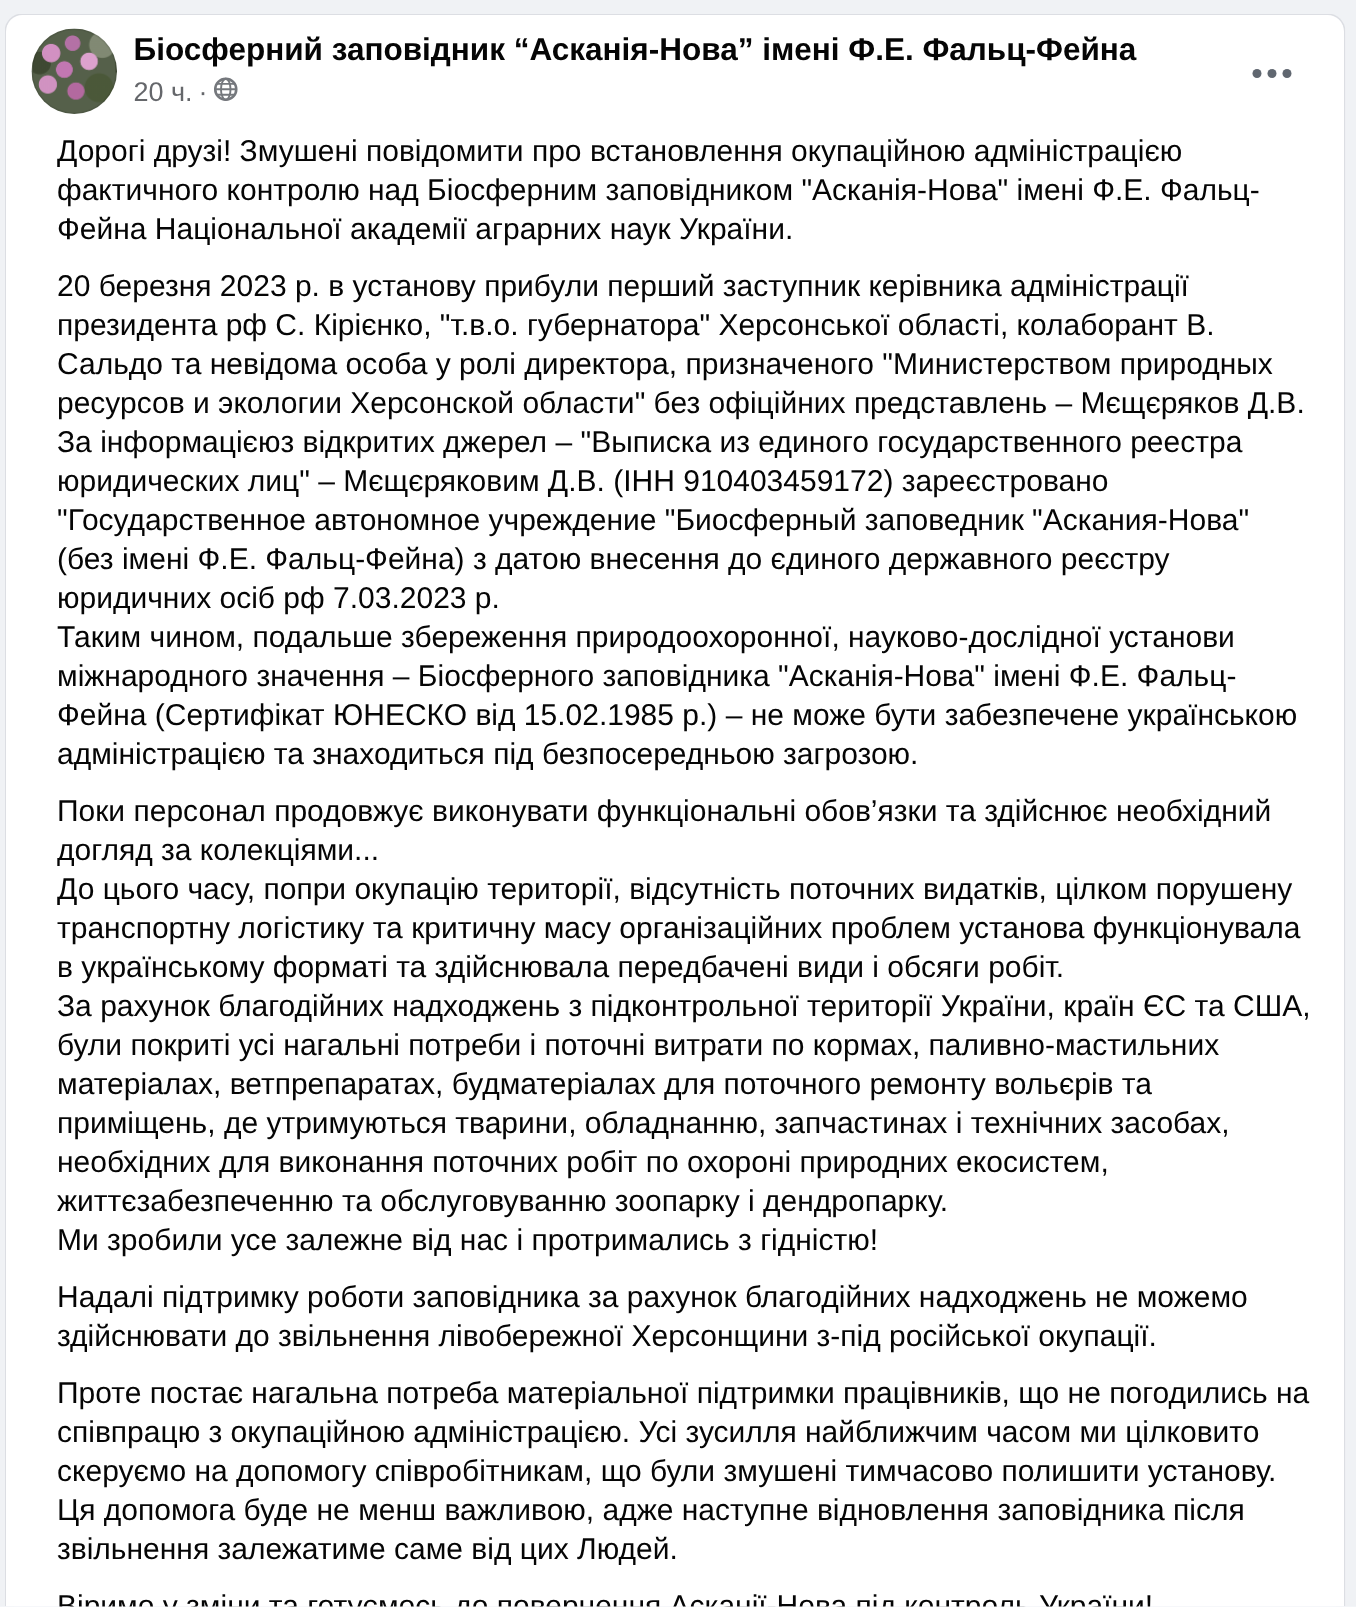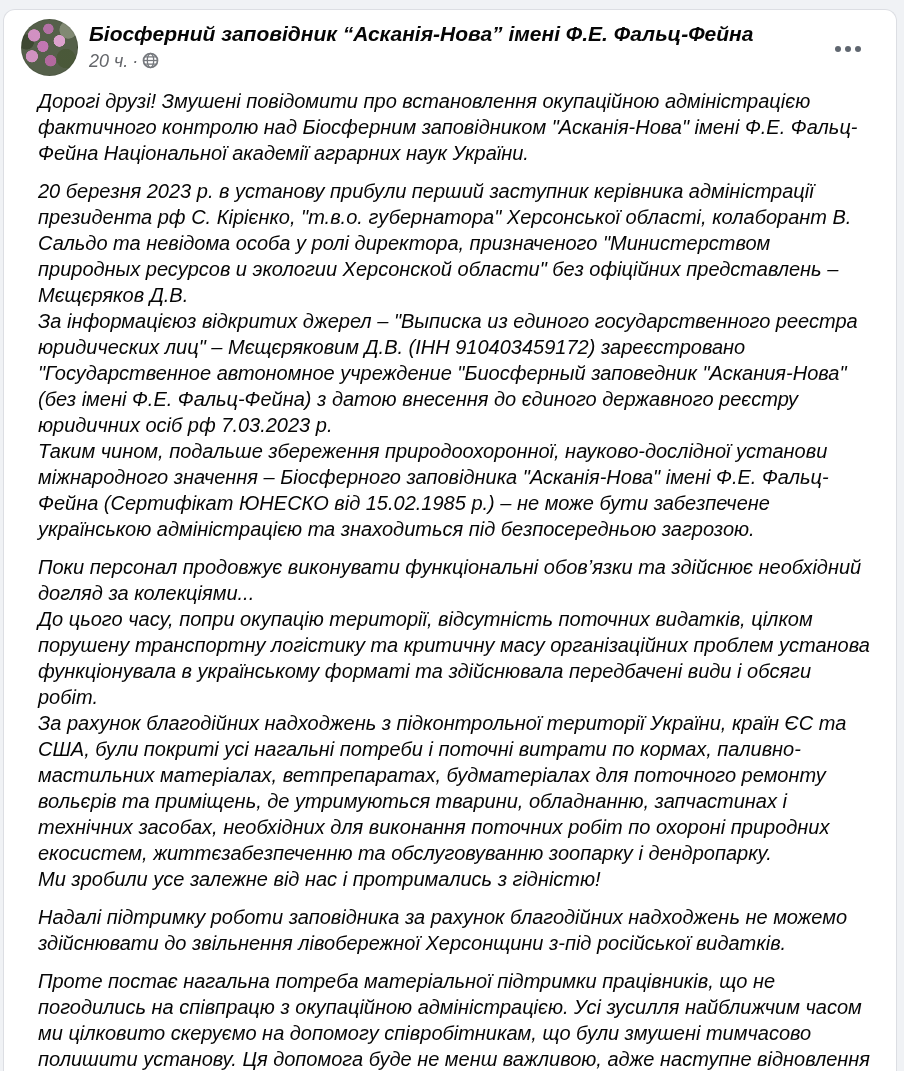--- a/index.html
+++ b/index.html
@@ -12,21 +12,20 @@
   }
   .page { width: 904px; height: 1071px; position: relative; }
   .card {
     position: absolute;
     left: 3px; top: 9px;
     width: 894px; height: 1062px;
     background: #ffffff;
     border: 1px solid #dcdee3;
     border-bottom: none;
     border-radius: 12px 12px 0 0;
-    font-style: italic;
   }
   
   .post-header {
     display: flex;
     align-items: flex-start;
     padding: 9px 14px 0 17px;
   }
   .avatar {
     width: 57px; height: 57px;
     border-radius: 50%;
@@ -49,21 +48,20 @@
   .page-name {
     font-size: 21px;
     font-weight: 700;
     color: #050505;
     line-height: 1.25;
     cursor: pointer;
     white-space: nowrap;
   }
   .meta-row {
     display: flex;
-    align-items: center;
     gap: 4px;
     margin-top: 5px;
     font-size: 18px;
     color: #65676b;
     line-height: 1;
   }
   .meta-row .timestamp { cursor: pointer; }
   .globe { width: 17px; height: 17px; display: inline-block; margin-top: -1px; }
   .menu-button {
     flex: 0 0 auto;
@@ -123,19 +121,19 @@
 
     <div class="post-body">
       <p class="post-paragraph">Дорогі друзі! Змушені повідомити про встановлення окупаційною адміністрацією фактичного контролю над Біосферним заповідником "Асканія-Нова" імені Ф.Е. Фальц-Фейна Національної академії аграрних наук України.</p>
       <p class="post-paragraph">20 березня 2023 р. в установу прибули перший заступник керівника адміністрації президента рф С. Кірієнко, "т.в.о. губернатора" Херсонської області, колаборант В. Сальдо та невідома особа у ролі директора, призначеного "Министерством природных ресурсов и экологии Херсонской области" без офіційних представлень – Мєщєряков Д.В.
 За інформацієюз відкритих джерел – "Выписка из единого государственного реестра юридических лиц" – Мєщєряковим Д.В. (ІНН 910403459172) зареєстровано "Государственное автономное учреждение "Биосферный заповедник "Аскания-Нова" (без імені Ф.Е. Фальц-Фейна) з датою внесення до єдиного державного реєстру юридичних осіб рф 7.03.2023 р.
 Таким чином, подальше збереження природоохоронної, науково-дослідної установи міжнародного значення – Біосферного заповідника "Асканія-Нова" імені Ф.Е. Фальц-Фейна (Сертифікат ЮНЕСКО від 15.02.1985 р.) – не може бути забезпечене українською адміністрацією та знаходиться під безпосередньою загрозою.</p>
       <p class="post-paragraph">Поки персонал продовжує виконувати функціональні обов’язки та здійснює необхідний догляд за колекціями...
 До цього часу, попри окупацію території, відсутність поточних видатків, цілком порушену транспортну логістику та критичну масу організаційних проблем установа функціонувала в українському форматі та здійснювала передбачені види і обсяги робіт.
 За рахунок благодійних надходжень з підконтрольної території України, країн ЄС та США, були покриті усі нагальні потреби і поточні витрати по кормах, паливно-мастильних матеріалах, ветпрепаратах, будматеріалах для поточного ремонту вольєрів та приміщень, де утримуються тварини, обладнанню, запчастинах і технічних засобах, необхідних для виконання поточних робіт по охороні природних екосистем, життєзабезпеченню та обслуговуванню зоопарку і дендропарку.
 Ми зробили усе залежне від нас і протримались з гідністю!</p>
-      <p class="post-paragraph">Надалі підтримку роботи заповідника за рахунок благодійних надходжень не можемо здійснювати до звільнення лівобережної Херсонщини з-під російської видатків.</p>
+      <p class="post-paragraph">Надалі підтримку роботи заповідника за рахунок благодійних надходжень не можемо здійснювати до звільнення лівобережної Херсонщини з-під російської окупації.</p>
       <p class="post-paragraph">Проте постає нагальна потреба матеріальної підтримки працівників, що не погодились на співпрацю з окупаційною адміністрацією. Усі зусилля найближчим часом ми цілковито скеруємо на допомогу співробітникам, що були змушені тимчасово полишити установу. Ця допомога буде не менш важливою, адже наступне відновлення заповідника після звільнення залежатиме саме від цих Людей.</p>
       <p class="post-paragraph">Віримо у зміни та готуємось до повернення Асканії-Нова під контроль України!</p>
     </div>
 
   </div>
 </div>
 
 </body></html>

